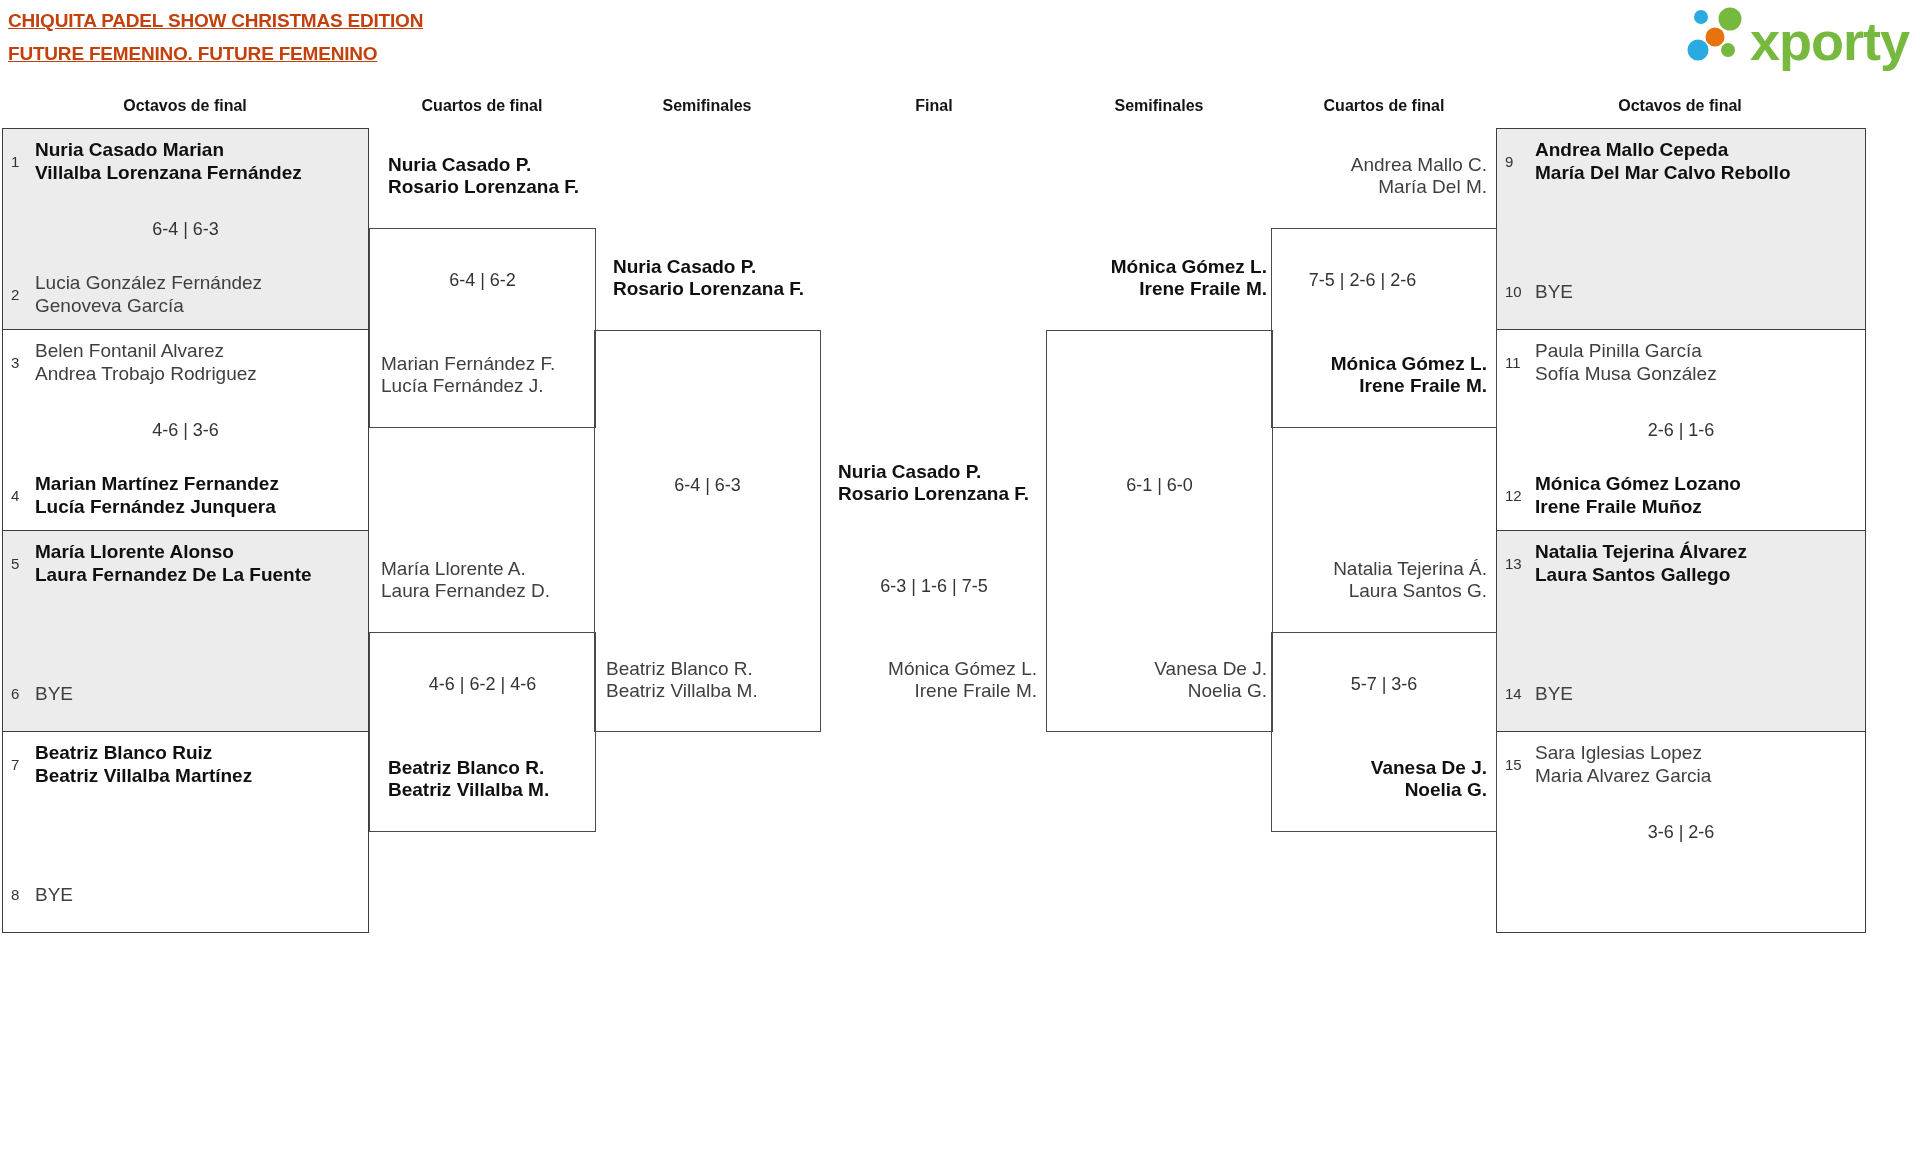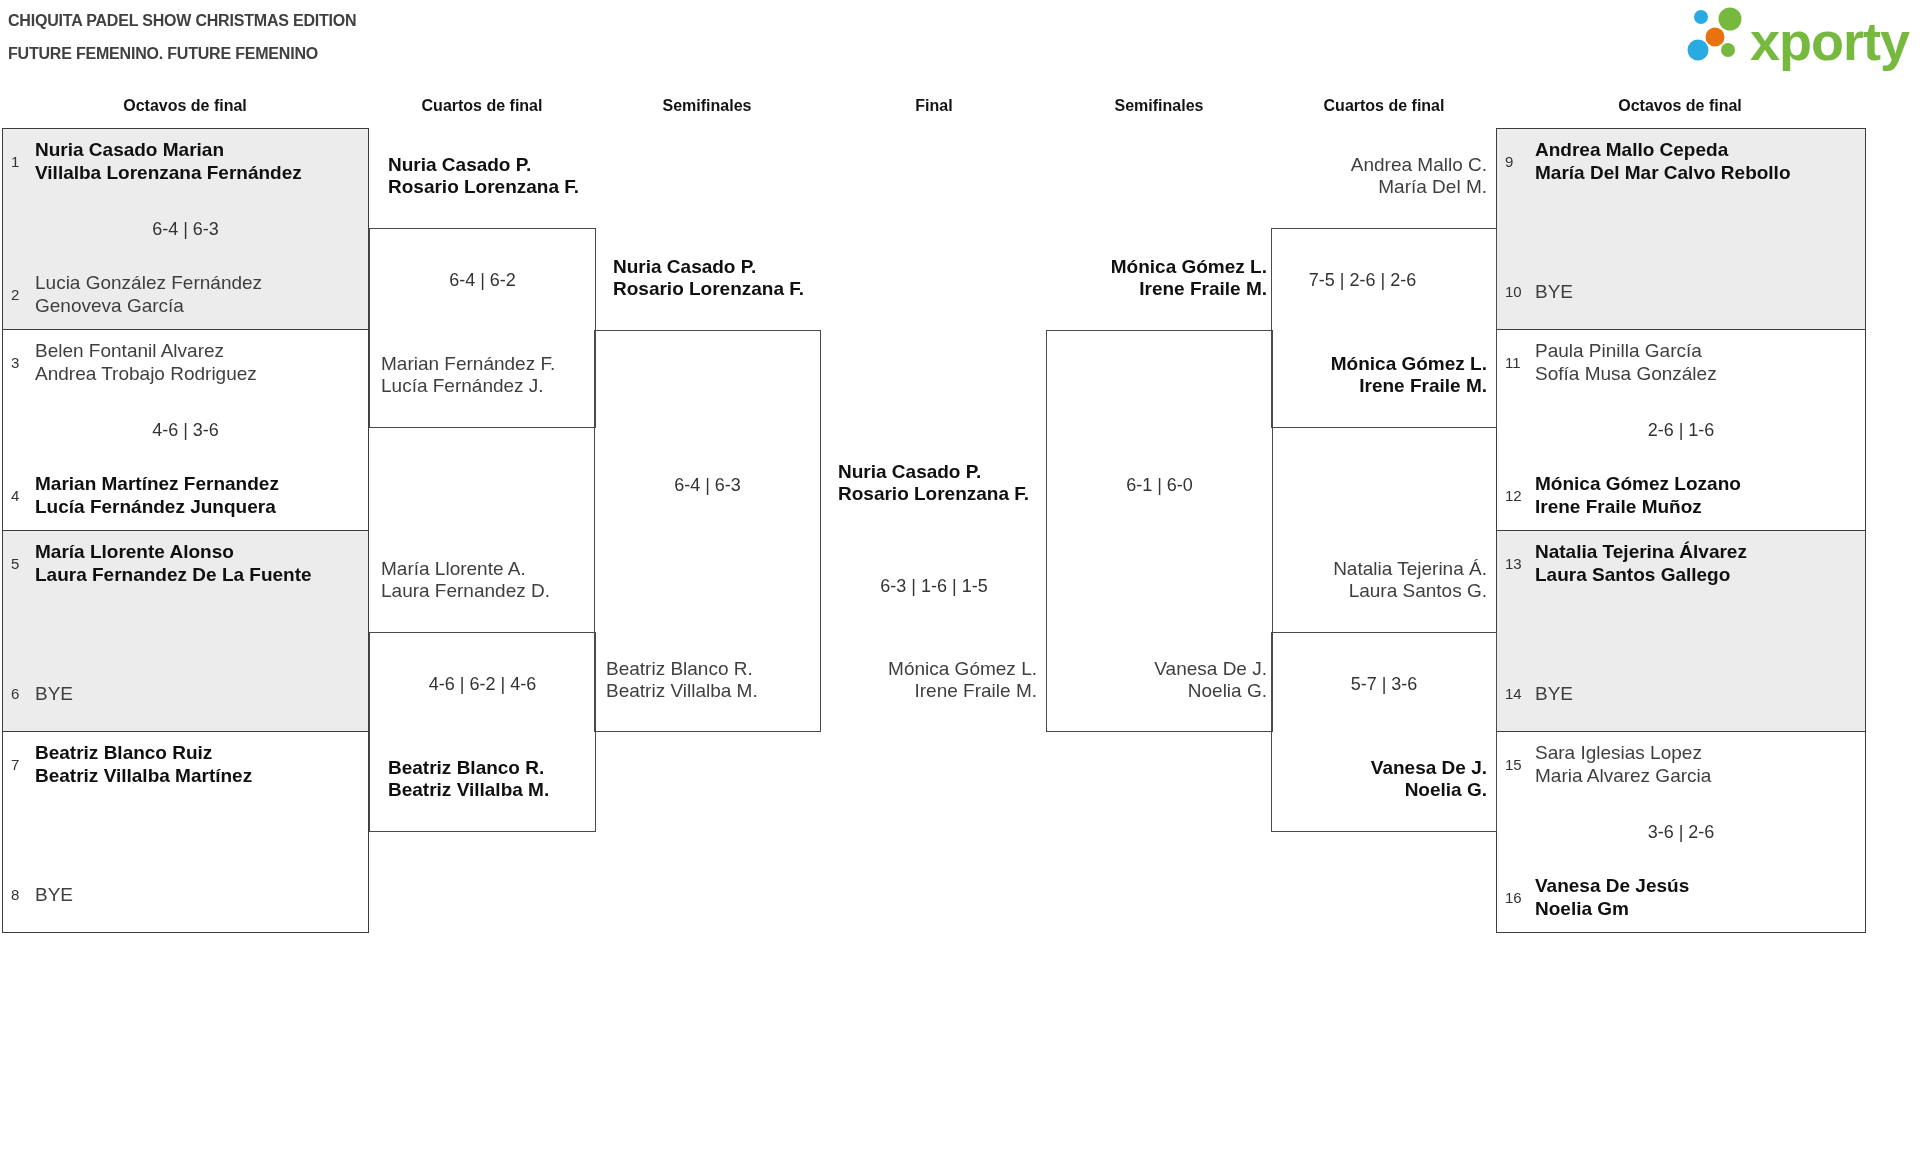--- a/index.html
+++ b/index.html
@@ -1,20 +1,20 @@
 <!DOCTYPE html>
 <html><head>
 <meta charset="utf-8">
 <style>
   html,body{margin:0;padding:0;background:#fff;}
   .stage{position:relative;width:1920px;height:1166px;background:#fff;overflow:hidden;
          font-family:"Liberation Sans",sans-serif;color:#141414;}
   
-  .title{position:absolute;left:8px;top:4px;font-size:16px;font-weight:700;
-         line-height:33px;letter-spacing:-0.2px;color:#404040;}
+  .title{position:absolute;left:8px;top:4px;font-size:19px;font-weight:700;
+         line-height:33px;letter-spacing:-0.2px;color:#c2410c;text-decoration:underline;}
   
   .logo{position:absolute;left:1686px;top:2px;width:234px;height:72px;}
   
   .hdr{position:absolute;top:97px;width:300px;text-align:center;font-size:16px;
        font-weight:600;color:#141414;}
   .h1{left:35px}.h2{left:332px}.h3{left:557px}.h4{left:784px}
   .h5{left:1009px}.h6{left:1234px}.h7{left:1530px}
   
   .r16{position:absolute;top:128px;height:805px;border:1.5px solid #3d3d3d;
        box-sizing:border-box;display:flex;flex-direction:column;}
@@ -208,27 +208,20 @@
     </div>
     <div class="m">
       <div class="team ta">
         <span class="seed">15</span>
         <div class="nm">
             <div>Sara Iglesias Lopez</div>
              <div>Maria Alvarez Garcia</div>
           </div>
       </div>
       <div class="score">3-6 | 2-6</div>
-      <div class="team tb w">
-        <span class="seed">16</span>
-        <div class="nm">
-            <div>Vanesa De Jesús</div>
-             <div>Noelia Gm</div>
-          </div>
-      </div>
     </div>
   </div>
 
   <div class="rbox qfl1"></div>
   <div class="rbox qfl2"></div>
   <div class="rbox sfl"></div>
   <div class="rbox sfr"></div>
   <div class="rbox qfr1"></div>
   <div class="rbox qfr2"></div>
 
@@ -258,21 +251,21 @@
   <div class="rs rs-sl">6-4 | 6-3</div>
   <div class="lb slb">
     <div>Beatriz Blanco R.</div>
     <div>Beatriz Villalba M.</div>
   </div>
 
   <div class="lb w fw">
     <div>Nuria Casado P.</div>
     <div>Rosario Lorenzana F.</div>
   </div>
-  <div class="rs rs-f">6-3 | 1-6 | 1-5</div>
+  <div class="rs rs-f">6-3 | 1-6 | 7-5</div>
   <div class="lb r fl">
     <div>Mónica Gómez L.</div>
     <div>Irene Fraile M.</div>
   </div>
 
   <div class="lb w r sra">
     <div>Mónica Gómez L.</div>
     <div>Irene Fraile M.</div>
   </div>
   <div class="rs rs-sr">6-1 | 6-0</div>

